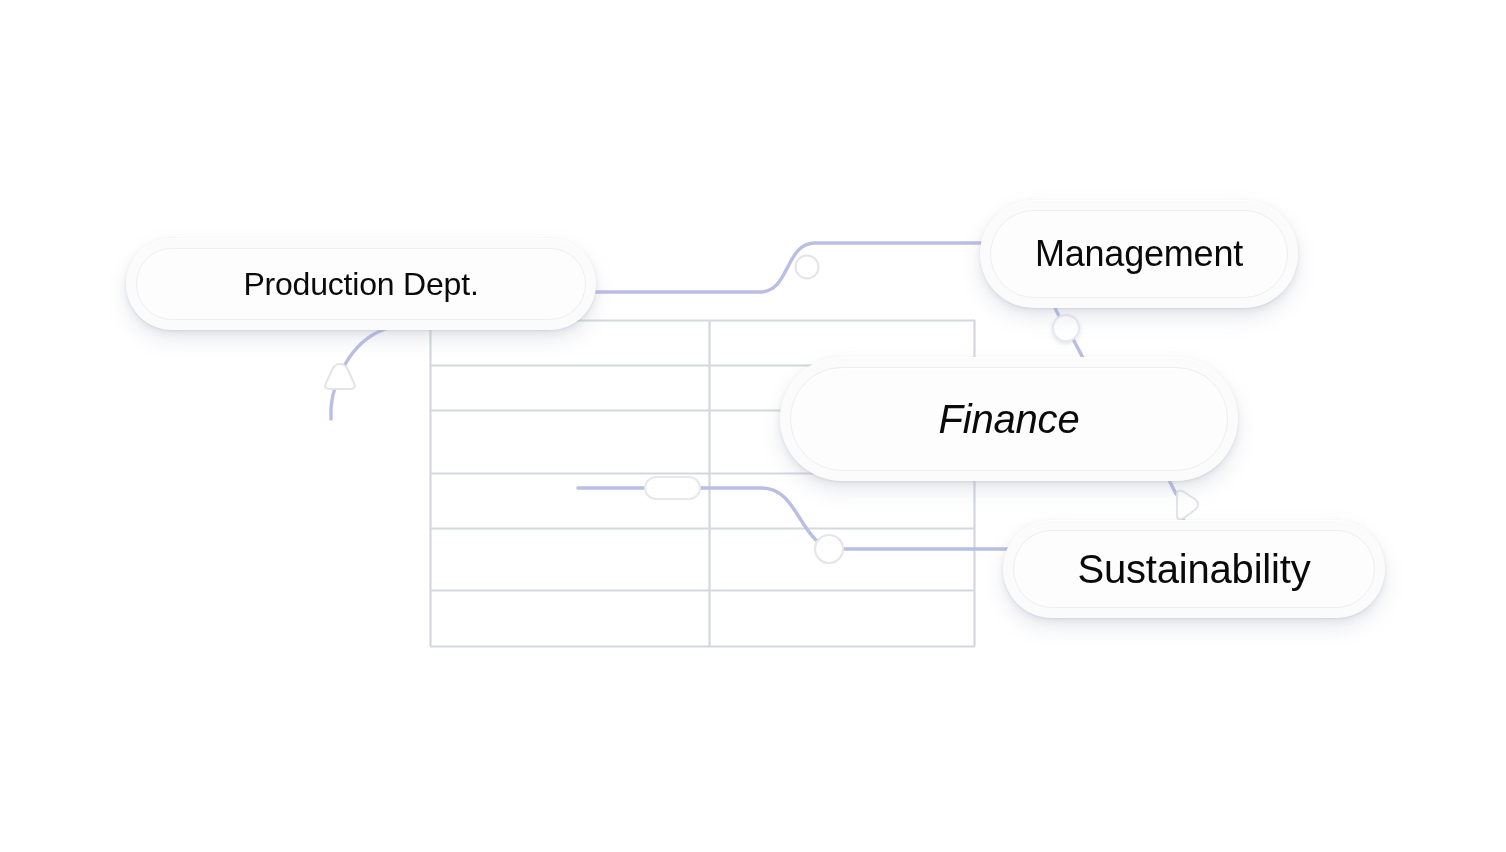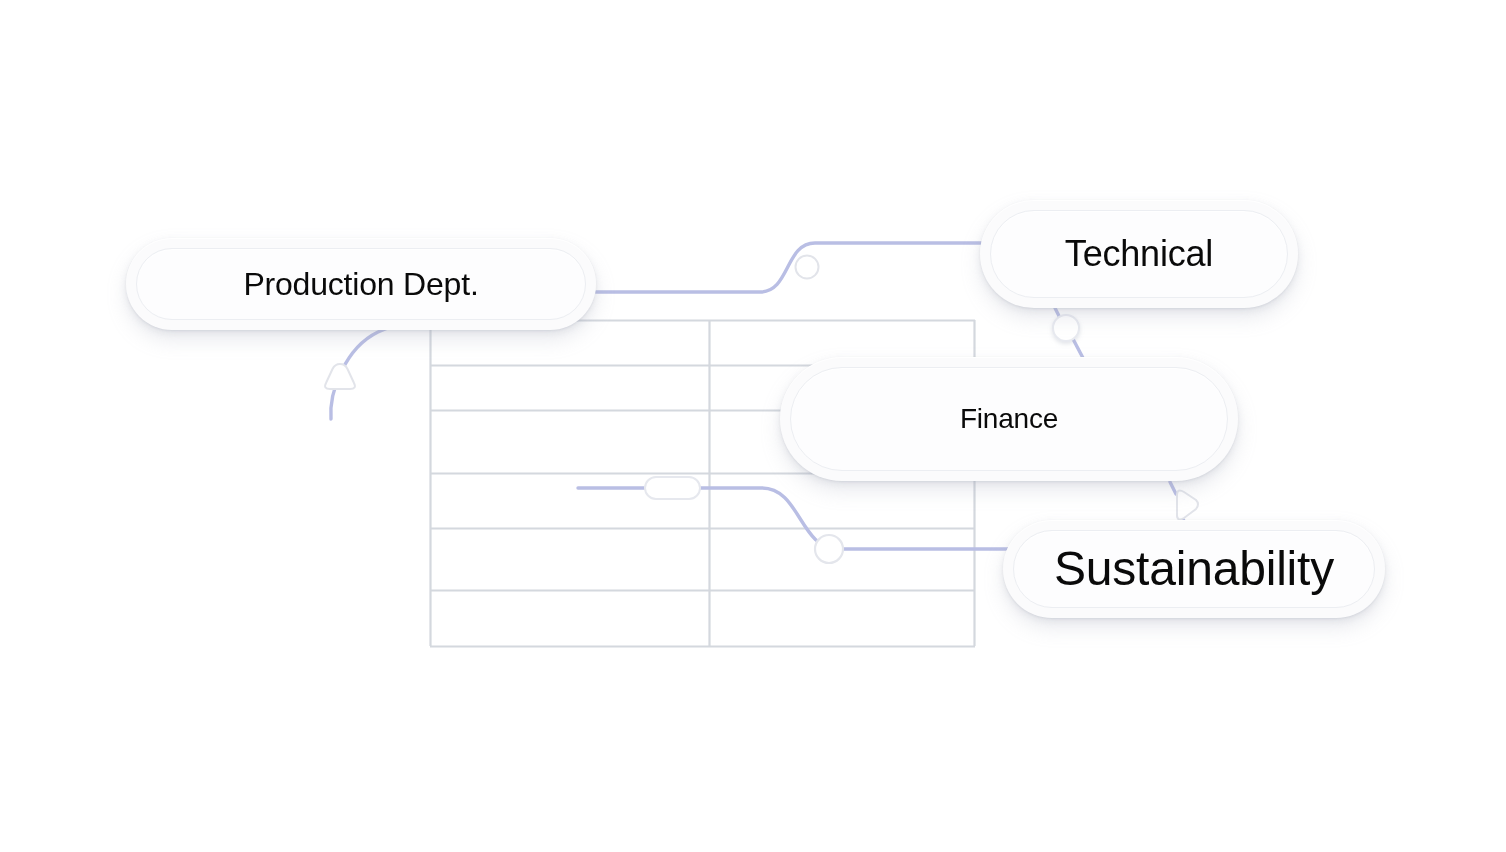--- a/index.html
+++ b/index.html
@@ -59,22 +59,22 @@
     line-height: 1;
   }
   
   #node-production { left: 126px; top: 238px; width: 470px; height: 92px; }
   #node-technical  { left: 126px; top: 412px; width: 455px; height: 118px; }
   #node-management { left: 980px; top: 200px; width: 318px; height: 108px; }
   #node-finance    { left: 780px; top: 357px; width: 458px; height: 124px; }
   #node-sustain    { left: 1003px; top: 520px; width: 382px; height: 98px; }
 
   #node-management .node-label { font-size: 36px; }
-  #node-finance .node-label { font-size: 28px; }
-  #node-sustain .node-label { font-size: 48px; }
+  #node-finance .node-label { font-size: 40px; font-style: italic; }
+  #node-sustain .node-label { font-size: 40px; }
 </style>
 </head>
 <body>
 
 <div id="canvas">
 
   <svg id="wires" viewBox="0 0 1506 852" width="1506" height="852" xmlns="http://www.w3.org/2000/svg">
 
     <defs>
       <filter id="nodeShadow" x="-60%" y="-60%" width="220%" height="220%">
@@ -127,21 +127,21 @@
 
   <div id="node-production" class="node">
     <div class="node-inner">
       <span class="node-label">Production Dept.</span>
     </div>
   </div>
 
 
   <div id="node-management" class="node">
     <div class="node-inner">
-      <span class="node-label">Technical</span>
+      <span class="node-label">Management</span>
     </div>
   </div>
 
   <div id="node-finance" class="node">
     <div class="node-inner">
       <span class="node-label">Finance</span>
     </div>
   </div>
 
   <div id="node-sustain" class="node">

